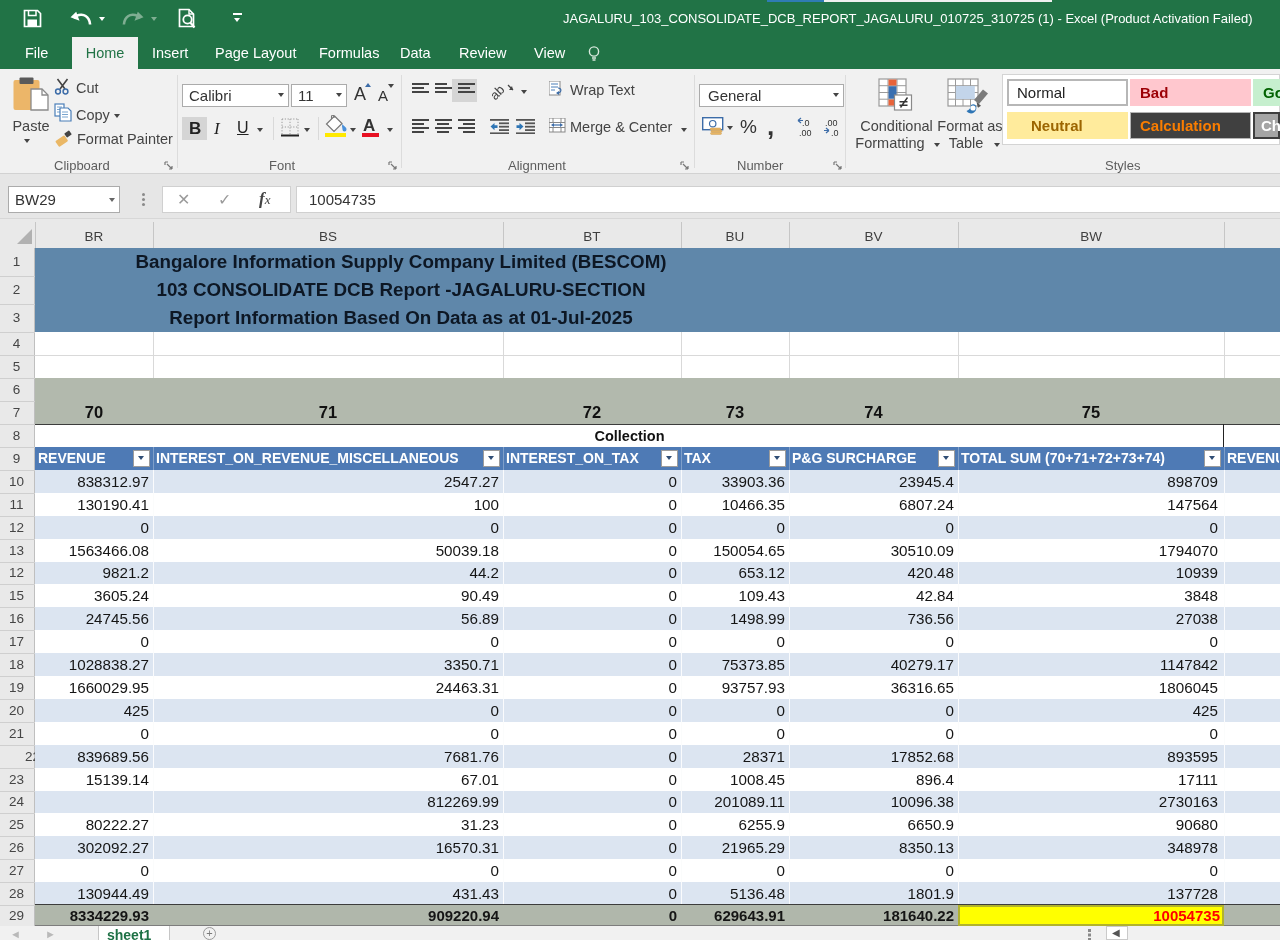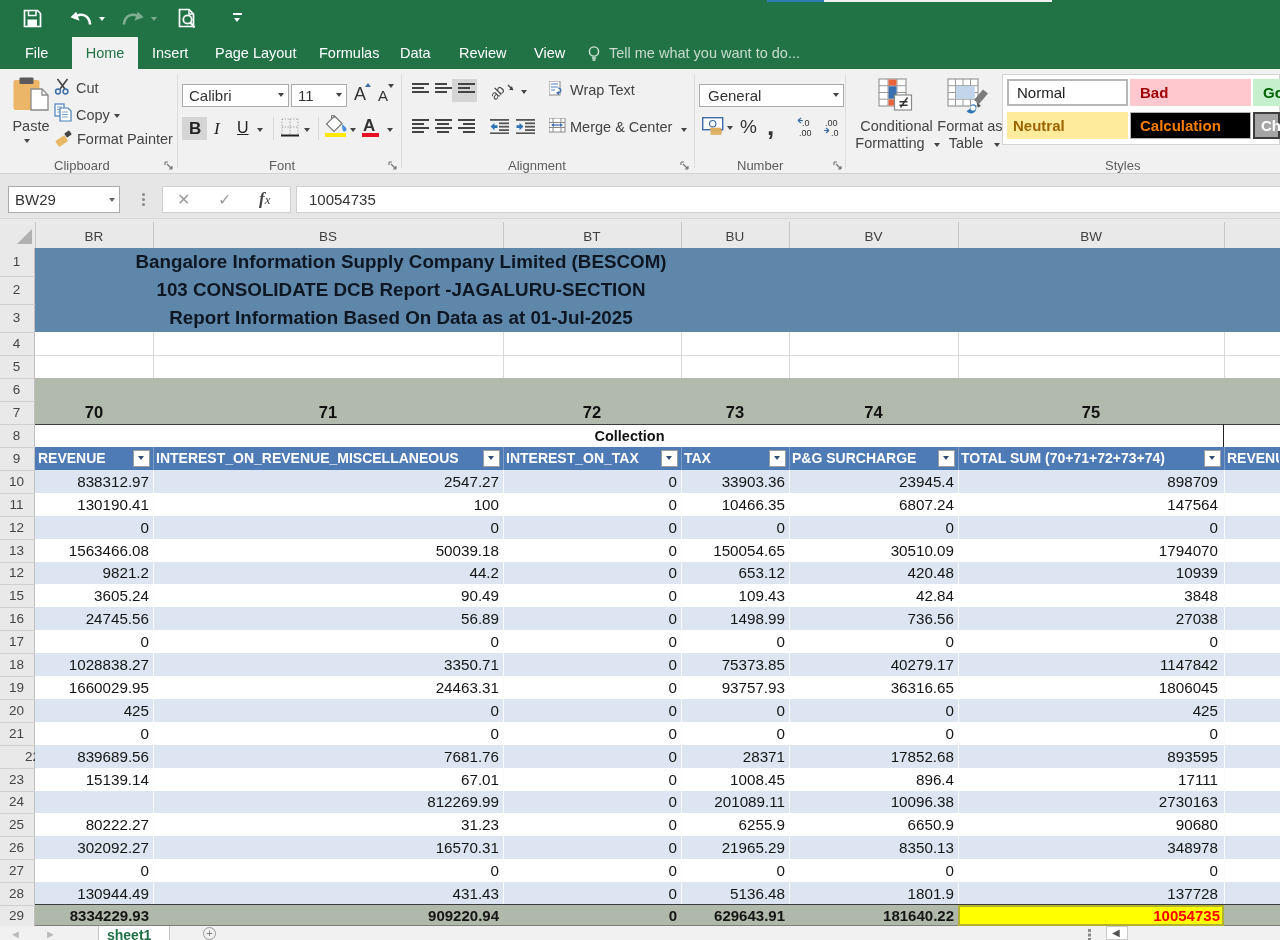--- a/index.html
+++ b/index.html
@@ -46,20 +46,21 @@
 
 #sheetbar { position:absolute; left:0; top:926px; width:1280px; height:14px; background:#f1f1f1; }
 </style>
 </head>
 <body>
 <div id="app">
 
   <div id="titlebar">
     <div class="abs" style="left:767px;top:0;width:57px;height:2px;background:#2f7cb5;"></div>
     <div class="abs" style="left:824px;top:0;width:228px;height:2px;background:#f0f0f0;"></div>
+    <div id="titletext">JAGALURU_103_CONSOLIDATE_DCB_REPORT_JAGALURU_010725_310725 (1) - Excel (Product Activation Failed)</div>
     <div id="qat">
     <svg class="abs" style="left:23px;top:9px;" width="19" height="19" viewBox="0 0 19 19">
       <path d="M1.5 1.5 h13 l3 3 v13 h-16 z" fill="none" stroke="#fff" stroke-width="1.7"></path>
       <path d="M5.5 2 v4.5 h7.5 V2" fill="none" stroke="#fff" stroke-width="1.5"></path>
       <rect x="4.5" y="10.5" width="9.5" height="7" fill="#fff"></rect>
     </svg>
     <svg class="abs" style="left:70px;top:11px;" width="23" height="17" viewBox="0 0 23 17">
       <path d="M4.2 7.5 C7.5 2.2 15.5 2.6 18.6 8.2 C19.6 10 20 11.5 20.1 13.5" fill="none" stroke="#fff" stroke-width="2.6"></path>
       <path d="M0.5 6.2 L9.5 9.8 L6.2 0.8 Z" fill="#fff"></path>
     </svg>
@@ -86,21 +87,20 @@
     <div class="tab" style="left:152px;">Insert</div>
     <div class="tab" style="left:215px;">Page Layout</div>
     <div class="tab" style="left:319px;">Formulas</div>
     <div class="tab" style="left:400px;">Data</div>
     <div class="tab" style="left:459px;">Review</div>
     <div class="tab" style="left:534px;">View</div>
     <svg class="abs" style="left:586px;top:8px;" width="16" height="18" viewBox="0 0 16 18">
       <circle cx="8" cy="6.5" r="4.6" fill="none" stroke="#d8e9dd" stroke-width="1.4"></circle>
       <path d="M6 13h4 M6.5 15h3" stroke="#d8e9dd" stroke-width="1.3"></path>
     </svg>
-    <div class="tab" style="left:609px;color:#c9dcce;">Tell me what you want to do...</div>
   </div>
 
   <div id="ribbon">
     <div class="gsep" style="left:177px;"></div>
     <div class="gsep" style="left:401px;"></div>
     <div class="gsep" style="left:694px;"></div>
     <div class="gsep" style="left:845px;"></div>
     <div class="glabel" style="left:54px;">Clipboard</div>
     <div class="glabel" style="left:269px;">Font</div>
     <div class="glabel" style="left:508px;">Alignment</div>
@@ -299,22 +299,22 @@
       <path d="M28.5 27 a5 5 0 0 1 -9 6 c3 -1 4 -3 4.5 -6 a4 4 0 0 1 4.5 0 z" fill="#2e75b5"></path>
       <circle cx="26" cy="30" r="2.6" fill="#fff"></circle>
     </svg>
     <div class="bigbtn" style="left:936px;top:49px;width:68px;">Format as</div>
     <div class="bigbtn" style="left:942px;top:66px;width:48px;">Table</div>
     <div class="caret" style="left:994px;top:74px;"></div>
     <div class="abs" style="left:1002px;top:5px;width:278px;height:71px;background:#fff;border:1px solid #d4d4d4;"></div>
     <div class="abs" style="left:1007px;top:10px;width:121px;height:27px;background:#fff;border:2px solid #b7b7b7;font-size:15px;color:#222;line-height:23px;padding-left:8px;">Normal</div>
     <div class="abs" style="left:1130px;top:10px;width:121px;height:27px;background:#ffc7ce;font-size:15px;font-weight:bold;color:#9c0006;line-height:27px;padding-left:10px;">Bad</div>
     <div class="abs" style="left:1253px;top:10px;width:27px;height:27px;background:#c6efce;font-size:15px;font-weight:bold;color:#006100;line-height:27px;padding-left:10px;">Go</div>
-    <div class="abs" style="left:1007px;top:43px;width:121px;height:27px;background:#ffeb9c;font-size:15px;font-weight:bold;color:#9c6500;line-height:27px;padding-left:6px;">Neutral</div>
-    <div class="abs" style="left:1130px;top:43px;width:121px;height:27px;background:#000000;border:1px solid #b4b4b4;font-size:15px;font-weight:bold;color:#fa7d00;line-height:25px;padding-left:9px;">Calculation</div>
+    <div class="abs" style="left:1007px;top:43px;width:121px;height:27px;background:#ffeb9c;font-size:15px;font-weight:bold;color:#9c6500;line-height:27px;padding-left:24px;">Neutral</div>
+    <div class="abs" style="left:1130px;top:43px;width:121px;height:27px;background:#404040;border:1px solid #b4b4b4;font-size:15px;font-weight:bold;color:#fa7d00;line-height:25px;padding-left:9px;">Calculation</div>
     <div class="abs" style="left:1253px;top:43px;width:27px;height:27px;background:#a5a5a5;border:2px solid #3f3f3f;font-size:15px;font-weight:bold;color:#fff;line-height:23px;padding-left:6px;">Ch</div>
 </div>
   </div>
 
   <div id="fbar">
     <div id="namebox">BW29</div>
     <div class="caret" style="left:109px;top:24px;border-top-color:#666;"></div>
     <div class="abs" style="left:142px;top:19px;width:3px;height:3px;background:#8a8a8a;border-radius:50%;box-shadow:0 5px 0 #8a8a8a, 0 10px 0 #8a8a8a;"></div>
     <div id="fxbox">
       <div class="abs" style="left:14px;top:3px;font-size:16px;color:#9a9a9a;">✕</div>

